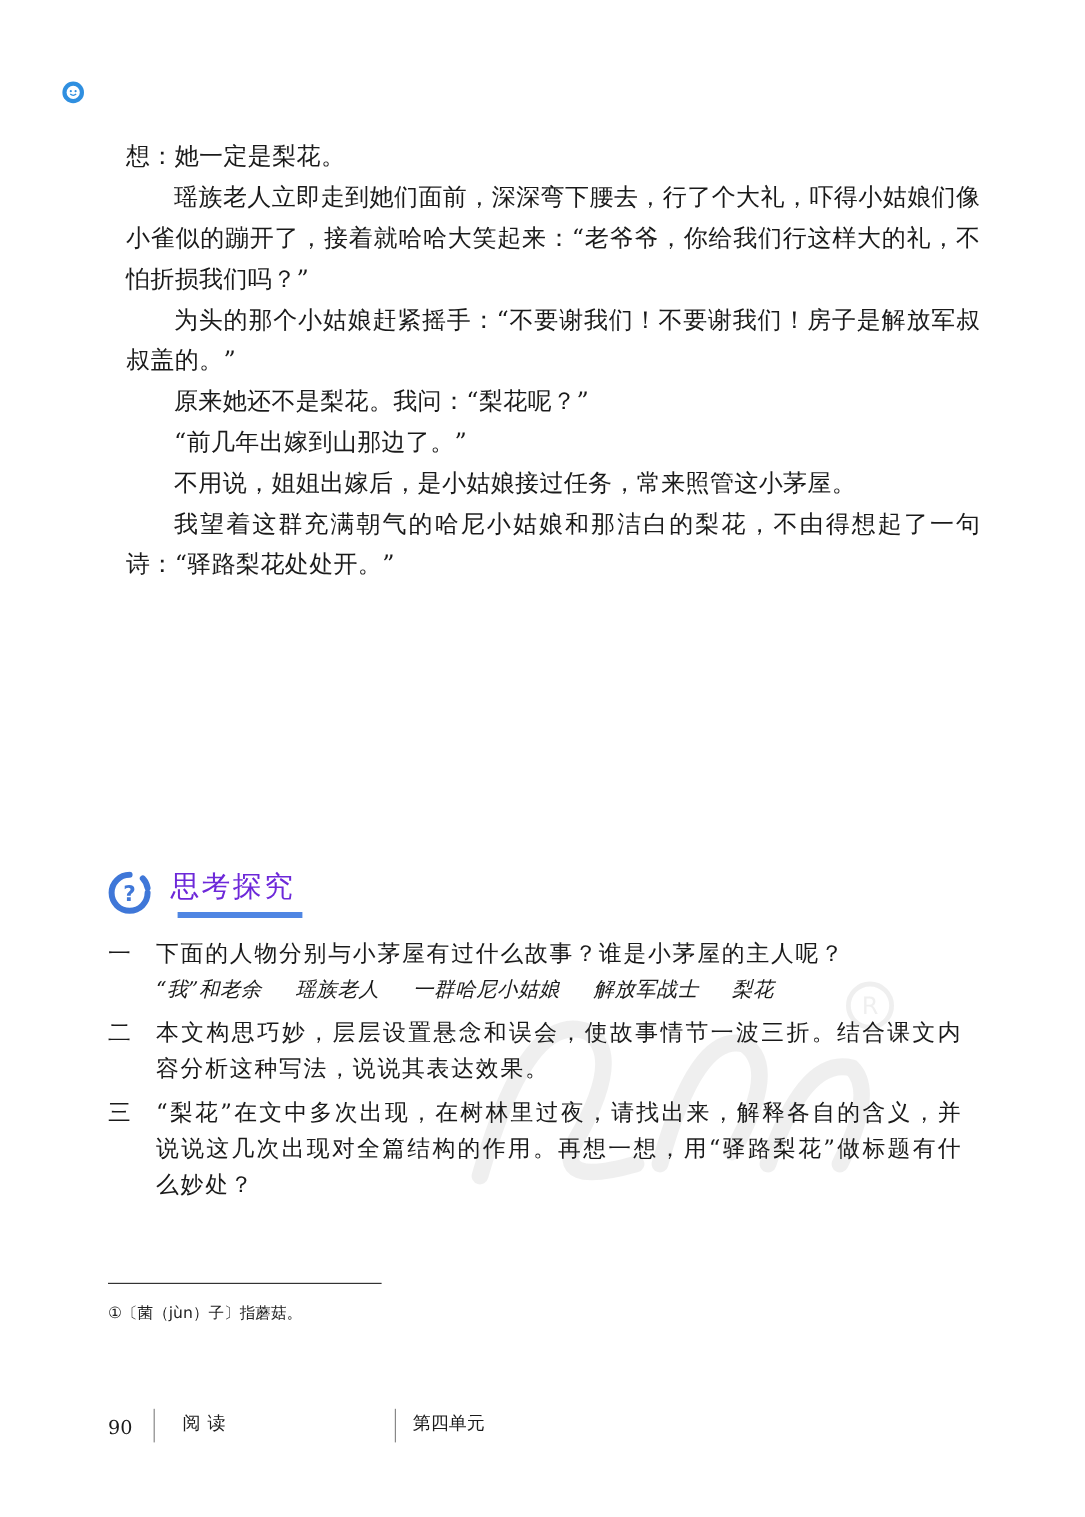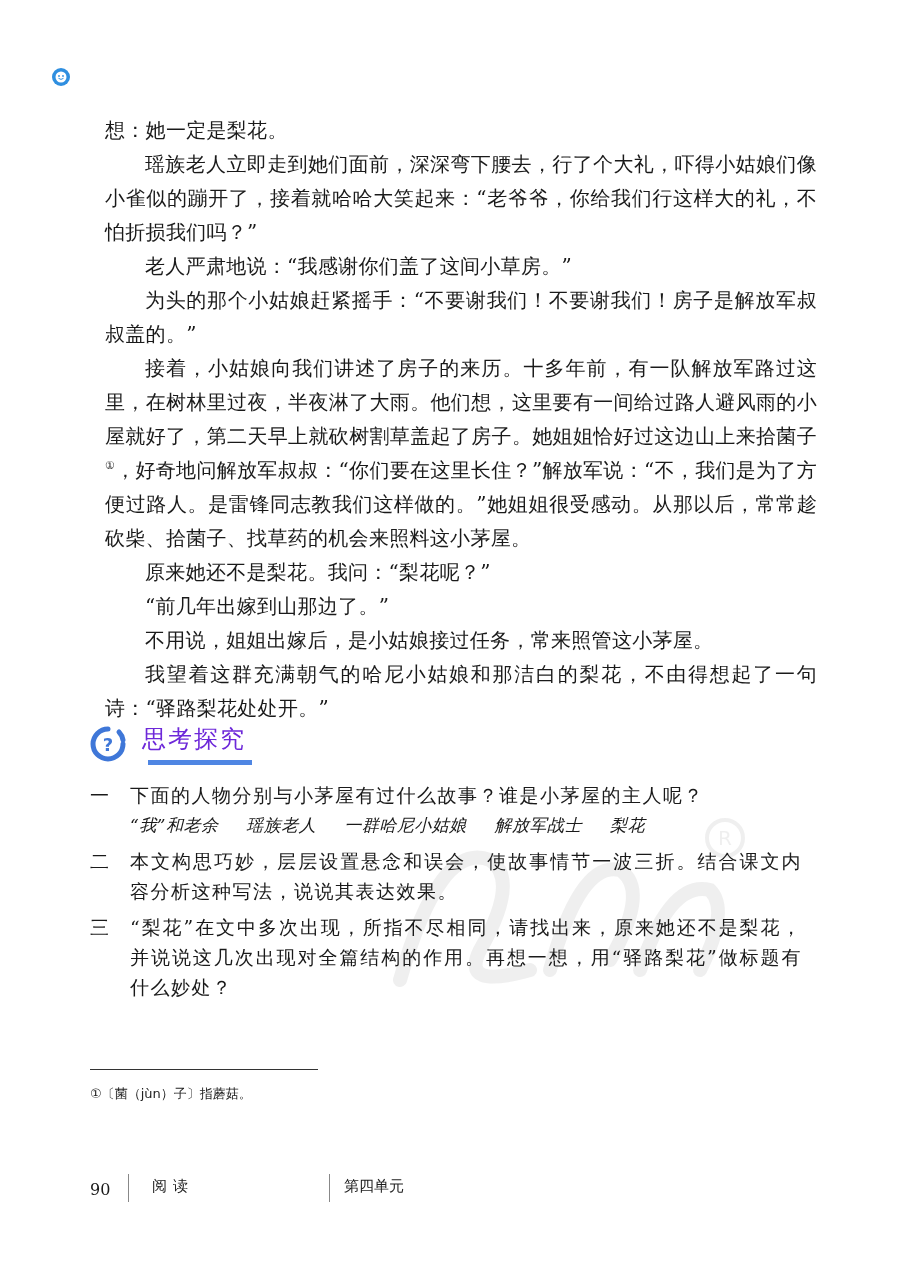--- a/index.html
+++ b/index.html
@@ -188,23 +188,21 @@
     <circle cx="7" cy="7" r="5.5" fill="#ffffff"></circle>
     <circle cx="5" cy="6" r="0.9" fill="#2f8fe0"></circle>
     <circle cx="9" cy="6" r="0.9" fill="#2f8fe0"></circle>
     <path d="M4.5 8.3 Q7 10.5 9.5 8.3" stroke="#2f8fe0" stroke-width="1" fill="none"></path>
   </svg>
 </div>
 
 <div class="story">
   <p class="noindent">想：她一定是梨花。</p>
   <p>瑶族老人立即走到她们面前，深深弯下腰去，行了个大礼，吓得小姑娘们像小雀似的蹦开了，接着就哈哈大笑起来：“老爷爷，你给我们行这样大的礼，不怕折损我们吗？”</p>
-  <p>老人严肃地说：“我感谢你们盖了这间小草房。”</p>
   <p>为头的那个小姑娘赶紧摇手：“不要谢我们！不要谢我们！房子是解放军叔叔盖的。”</p>
-  <p><span>接着，小姑娘向我们讲述了房子的来历。十多年前，有一队解放军路过这里，在树林里过夜，半夜淋了大雨。他们想，这里要有一间给过路人避风雨的小屋就好了，第二天早上就砍树割草盖起了房子。她姐姐恰好过这边山上来拾菌子</span><sup>①</sup><span>，好奇地问解放军叔叔：“你们要在这里长住？”解放军说：“不，我们是为了方便过路人。是雷锋同志教我们这样做的。”她姐姐很受感动。从那以后，常常趁砍柴、拾菌子、找草药的机会来照料这小茅屋。</span></p>
   <p>原来她还不是梨花。我问：“梨花呢？”</p>
   <p>“前几年出嫁到山那边了。”</p>
   <p>不用说，姐姐出嫁后，是小姑娘接过任务，常来照管这小茅屋。</p>
   <p>我望着这群充满朝气的哈尼小姑娘和那洁白的梨花，不由得想起了一句诗：“驿路梨花处处开。”</p>
 </div>
 
 <div class="section-header">
   <svg class="q-icon" viewBox="0 0 36 36">
     <path d="M18 3 A15 15 0 1 0 33 18" stroke="#3f77d8" stroke-width="5" fill="none" stroke-linecap="round"></path>
     <path d="M29 6 A15 15 0 0 1 33 14" stroke="#3f77d8" stroke-width="5" fill="none" stroke-linecap="round"></path>
@@ -235,21 +233,21 @@
         <span>梨花</span>
       </div>
     </div>
   </div>
   <div class="q">
     <div class="num">二</div>
     <div class="body">本文构思巧妙，层层设置悬念和误会，使故事情节一波三折。结合课文内容分析这种写法，说说其表达效果。</div>
   </div>
   <div class="q">
     <div class="num">三</div>
-    <div class="body">“梨花”在文中多次出现，所指不尽相同，请找出来，原来她还不是梨花，并说说这几次出现对全篇结构的作用。再想一想，用“驿路梨花”做标题有什么妙处？</div>
+    <div class="body">“梨花”在文中多次出现，在树林里过夜，请找出来，解释各自的含义，并说说这几次出现对全篇结构的作用。再想一想，用“驿路梨花”做标题有什么妙处？</div>
   </div>
 </div>
 
 <div class="footnote-rule"></div>
 <div class="footnote">①〔菌（jùn）子〕指蘑菇。</div>
 
 <div class="footer">
   <div class="page-num">90</div>
   <div class="sep1"></div>
   <div class="section-name">阅读</div>

